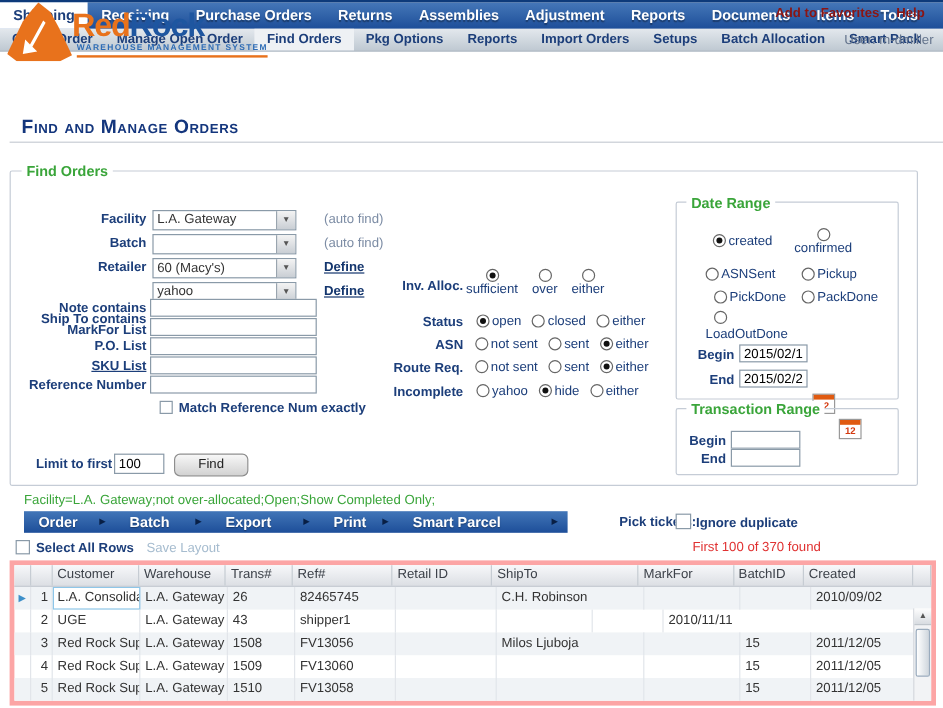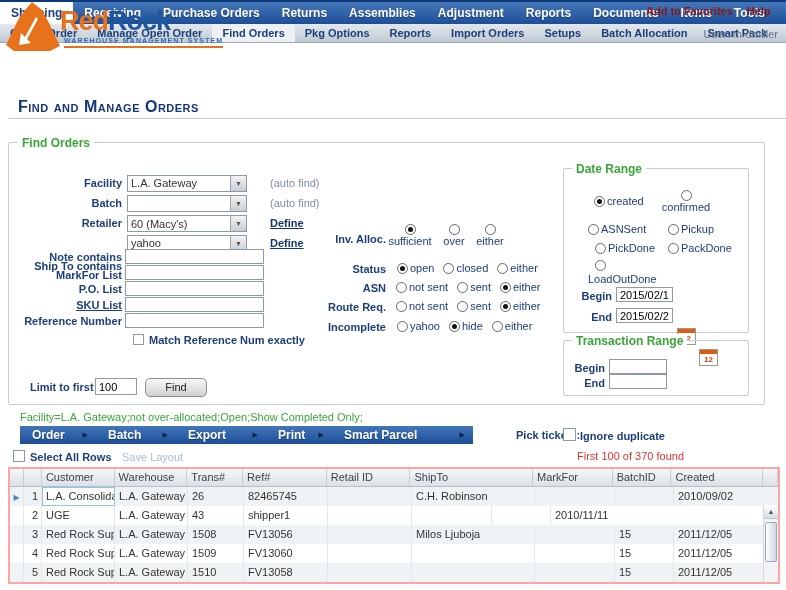--- a/index.html
+++ b/index.html
@@ -57,21 +57,21 @@
   .cal::before{content:"";position:absolute;left:0;top:0;right:0;height:4px;background:#e05a10;}
   .cal .n{position:absolute;left:0;right:0;top:5px;text-align:center;font-size:8px;font-weight:bold;color:#d43a10;}
   
   #status-line{left:20px;top:411px;color:var(--green);}
   #toolbar{left:20px;top:426px;width:453px;height:18px;background:linear-gradient(to bottom,#4276b8,#1d4e99);display:flex;}
   .tb-seg{display:flex;align-items:center;justify-content:space-between;color:#fff;font-weight:bold;font-size:12px;padding:0 8px 0 12px;cursor:pointer;text-shadow:0 1px 1px rgba(0,0,0,.35);}
   .tb-arrow{font-size:7px;color:#081f45;text-shadow:none;margin-left:8px;}
   #found-text{left:577px;top:450px;color:var(--red);}
   #save-layout{left:122px;top:451px;color:#a6bccf;cursor:pointer;}
   
-  #grid{left:8px;top:467px;width:772px;border:2px solid #fca5a5;background:#fff;}
+  #grid{left:8px;top:467px;width:772px;border:4px solid #fca5a5;background:#fff;}
   .g-head{display:flex;height:18px;background:linear-gradient(to bottom,#f7f8fa,#dcdfe4);border-bottom:1px solid #b9bfc7;}
   .g-head .gc{line-height:17px;color:#3c4149;border-right:1px solid #c6ccd3;}
   .g-row{display:flex;height:19px;}
   .g-row.odd{background:#f0f3f6;}
   .gc{height:100%;line-height:18px;overflow:hidden;white-space:nowrap;padding-left:4px;border-right:1px solid #e2e5ea;font-size:11px;}
   .w-sel{width:14px;padding:0;text-align:center;}
   .w-num{width:18px;text-align:right;padding:0 3px 0 0;color:#333;}
   .w0{width:73px}.w1{width:73px}.w2{width:56px}.w3{width:84px}.w4{width:84px}
   .w5{width:123px}.w6{width:80px}.w7{width:59px}.w8{width:92px;border-right:none}
   .w-sb{width:15px;padding:0;border-right:none;}

